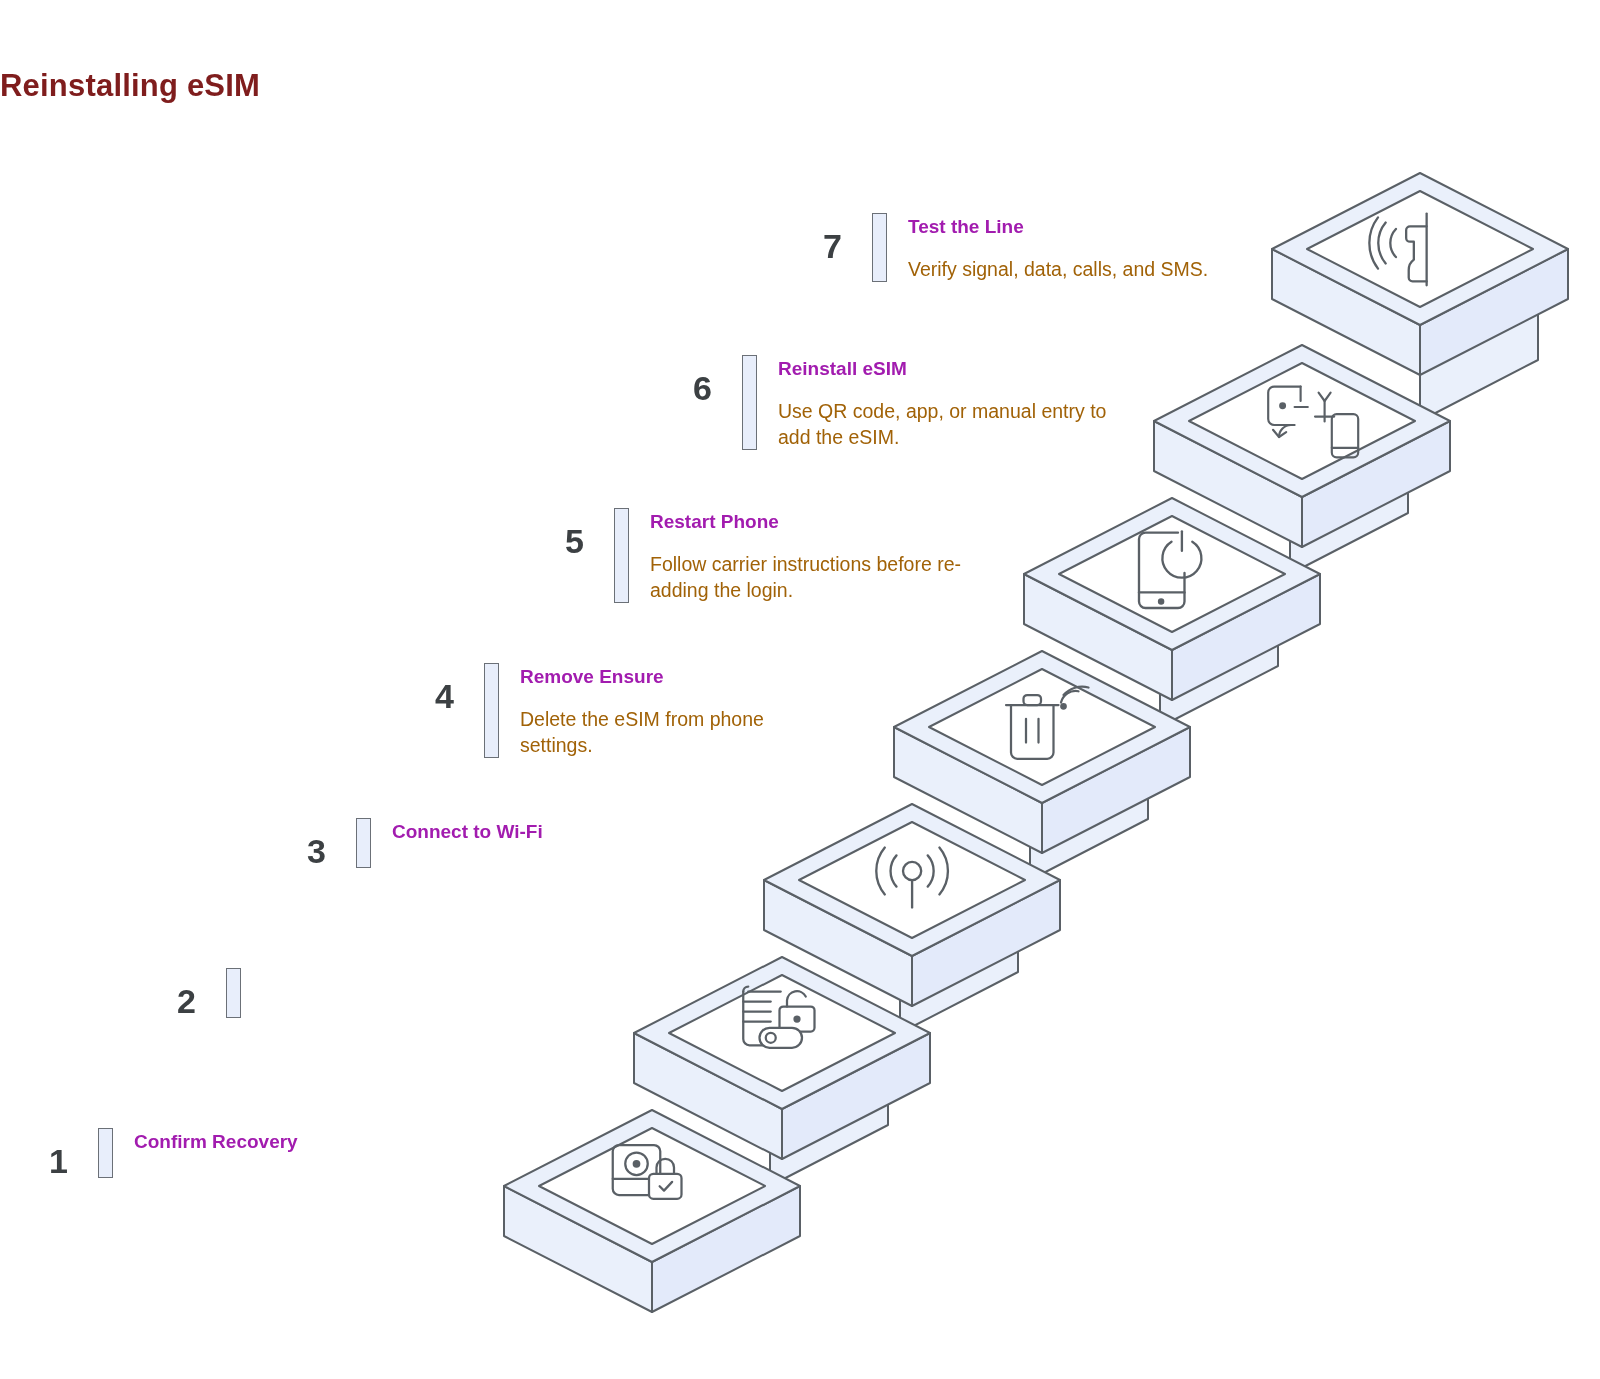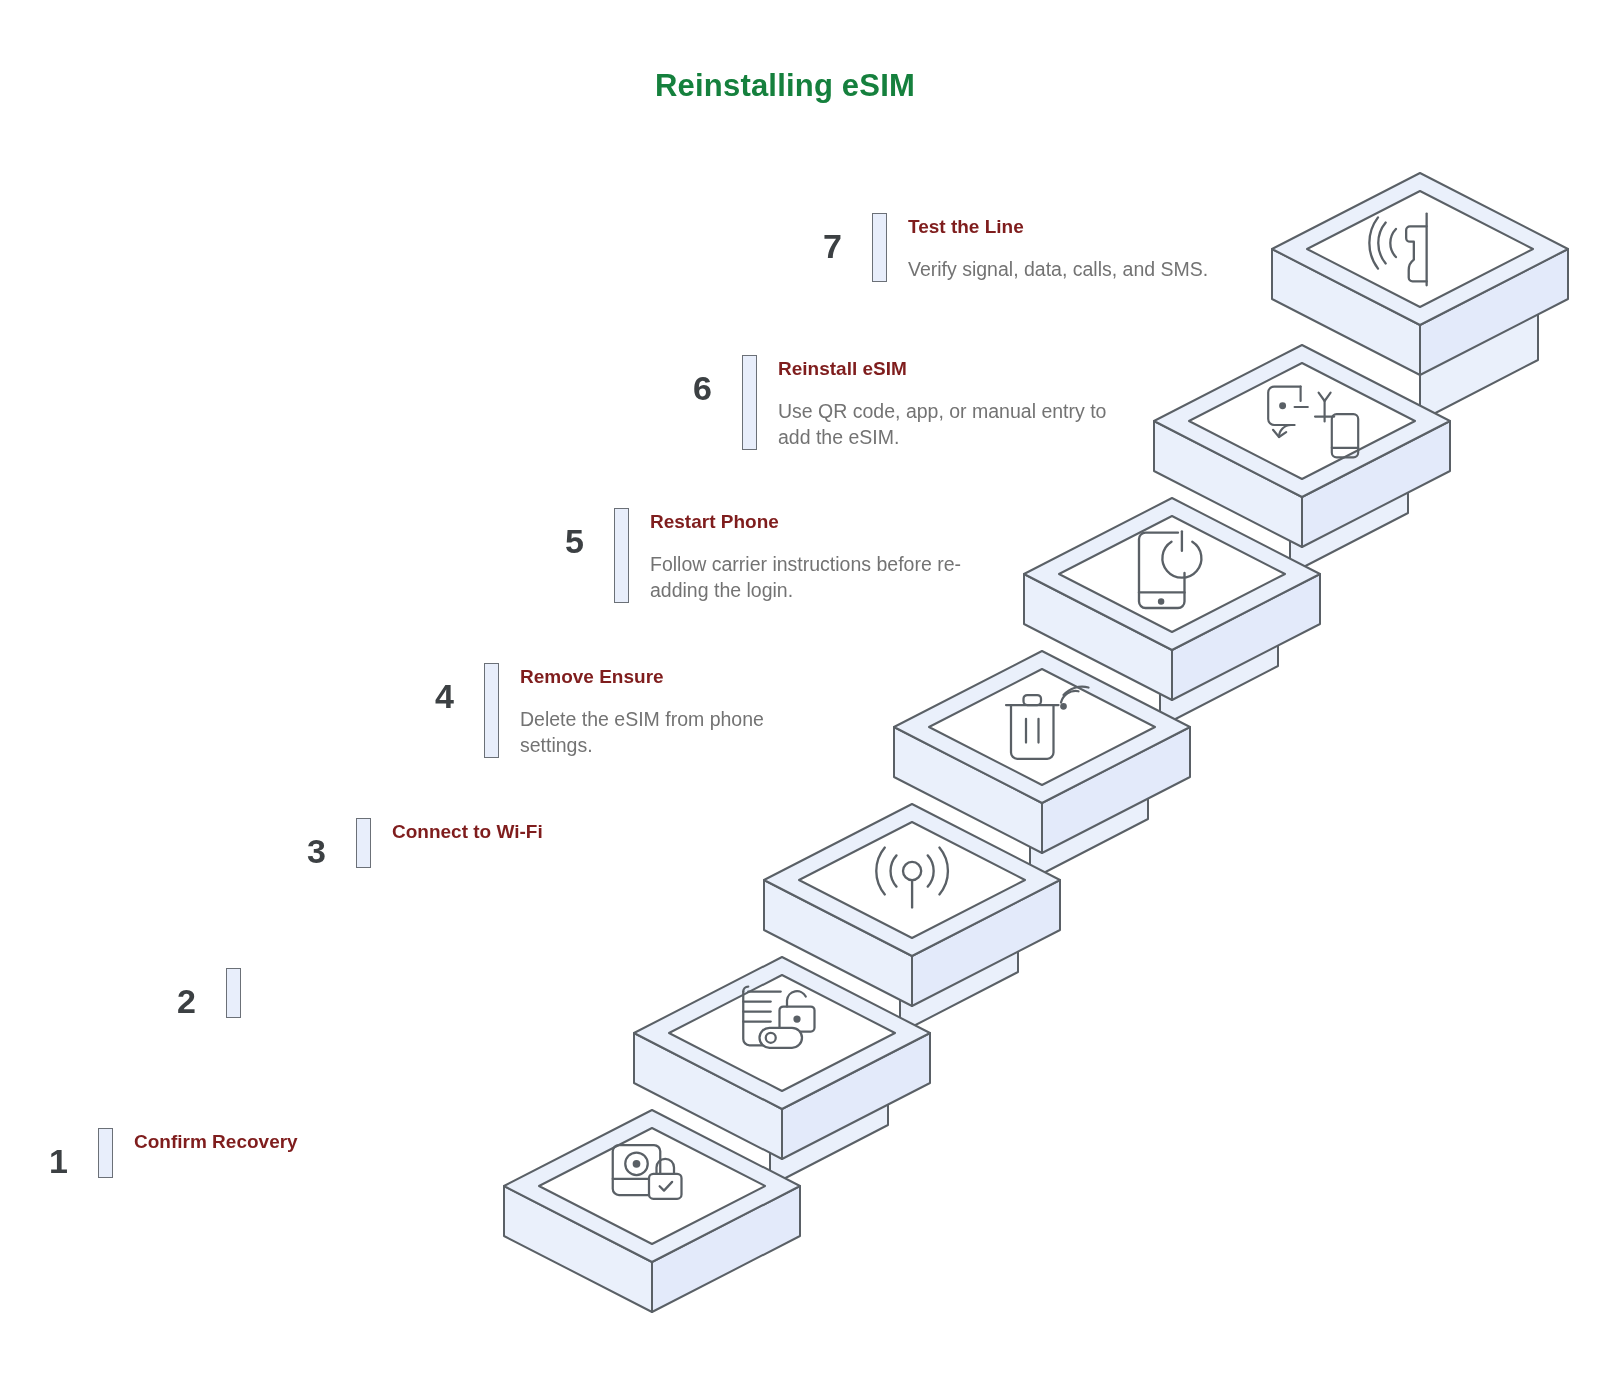--- a/index.html
+++ b/index.html
@@ -13,24 +13,24 @@
     height: 1379px;
     position: relative;
     overflow: hidden;
     color: #3c4043;
   }
   #page-title {
     position: absolute;
     top: 68px;
     left: 0;
     width: 1570px;
-    text-align: center;
+    text-align: left;
     font-size: 31px;
     font-weight: bold;
-    color: #15803d;
+    color: #7f1d1d;
     letter-spacing: 0.2px;
   }
   .stage {
     position: absolute;
     inset: 0;
   }
   .stairs-svg {
     position: absolute;
     left: 0;
     top: 0;
@@ -62,29 +62,29 @@
     flex: 0 0 auto;
     align-self: stretch;
   }
   .step-body {
     flex: 1 1 auto;
     padding-top: 2px;
   }
   .step-title {
     font-size: 19px;
     font-weight: bold;
-    color: #7f1d1d;
+    color: #a21caf;
     line-height: 1.25;
     margin-bottom: 17px;
     white-space: nowrap;
   }
   .step-desc {
     font-size: 19.5px;
     font-weight: normal;
-    color: #737373;
+    color: #a16207;
     line-height: 1.35;
   }
 
   
   .s1 { left: 22px;  top: 1128px; width: 400px; }
   .s2 { left: 150px; top: 968px;  width: 450px; }
   .s3 { left: 280px; top: 818px;  width: 440px; }
   .s4 { left: 408px; top: 663px;  width: 420px; }
   .s5 { left: 538px; top: 508px;  width: 455px; }
   .s6 { left: 666px; top: 355px;  width: 470px; }

